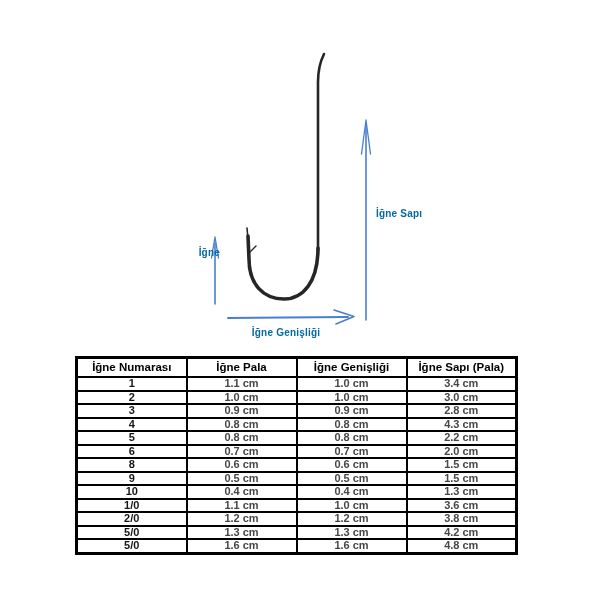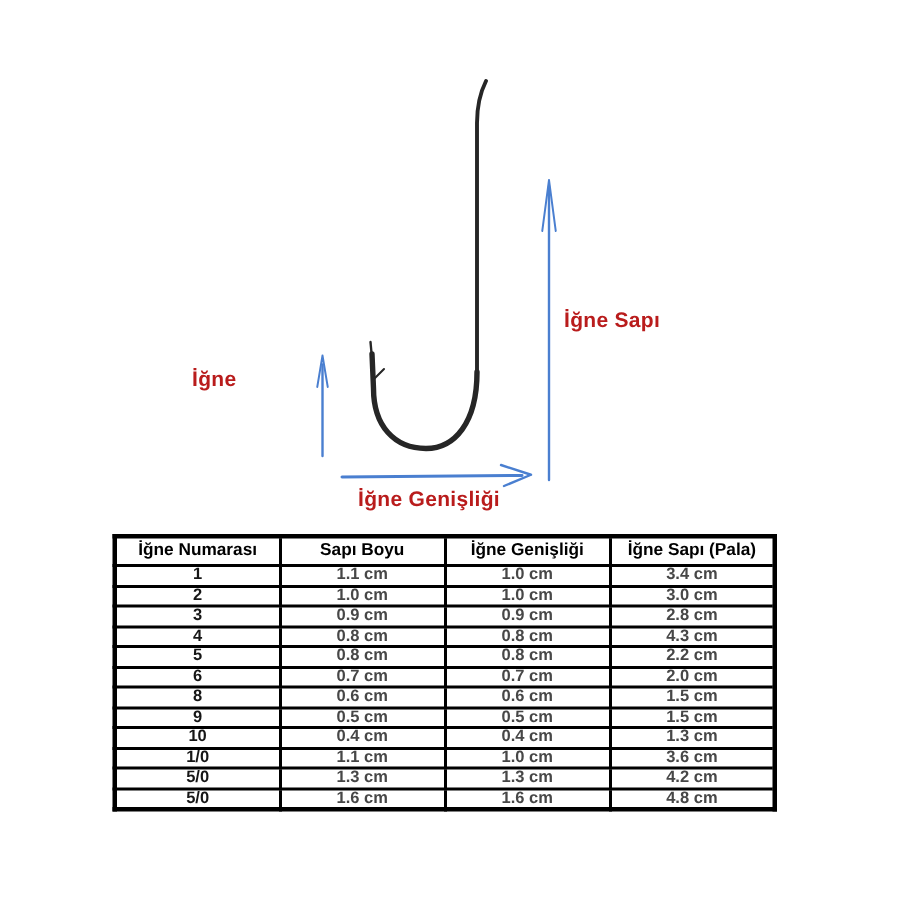--- a/index.html
+++ b/index.html
@@ -2,24 +2,24 @@
 <html><head>
 <meta charset="utf-8">
 <style>
   html,body{margin:0;padding:0;background:#fff;}
   .canvas{
     position:relative;width:600px;height:600px;background:#ffffff;
     font-family:"Liberation Sans",sans-serif;overflow:hidden;
   }
   .diagram-svg{position:absolute;left:0;top:0;}
   .diagram-label{
-    position:absolute;color:#b91c1c;font-weight:700;font-size:14px;
+    position:absolute;color:#0369a1;font-weight:700;font-size:10px;
     line-height:17px;letter-spacing:.2px;white-space:nowrap;
   }
-  .label-length{left:128px;top:244px;width:92px;text-align:left;}
+  .label-length{left:128px;top:244px;width:92px;text-align:right;}
   .label-shank{left:376px;top:205px;}
   .label-width{left:226px;top:324px;width:120px;text-align:center;}
   .size-table-wrap{position:absolute;left:75px;top:356px;width:443px;}
   table.size-table{
     border-collapse:collapse;width:100%;table-layout:fixed;
     border:3px solid #000;background:#fff;
   }
   table.size-table th,table.size-table td{
     border:2px solid #000;text-align:center;vertical-align:middle;padding:0;
   }
@@ -67,21 +67,21 @@
 
   <div class="diagram-label label-shank">İğne Sapı</div>
 
   <div class="diagram-label label-width">İğne Genişliği</div>
 
   <div class="size-table-wrap">
     <table class="size-table">
       <thead>
         <tr>
           <th>İğne Numarası</th>
-          <th>Sapı Boyu</th>
+          <th>İğne Pala</th>
           <th>İğne Genişliği</th>
           <th>İğne Sapı (Pala)</th>
         </tr>
       </thead>
       <tbody>
           <tr>
             <td>1</td>
             <td>1.1 cm</td>
             <td>1.0 cm</td>
             <td>3.4 cm</td>
@@ -134,20 +134,26 @@
             <td>0.4 cm</td>
             <td>1.3 cm</td>
           </tr>
           <tr>
             <td>1/0</td>
             <td>1.1 cm</td>
             <td>1.0 cm</td>
             <td>3.6 cm</td>
           </tr>
           <tr>
+            <td>2/0</td>
+            <td>1.2 cm</td>
+            <td>1.2 cm</td>
+            <td>3.8 cm</td>
+          </tr>
+          <tr>
             <td>5/0</td>
             <td>1.3 cm</td>
             <td>1.3 cm</td>
             <td>4.2 cm</td>
           </tr>
           <tr>
             <td>5/0</td>
             <td>1.6 cm</td>
             <td>1.6 cm</td>
             <td>4.8 cm</td>

